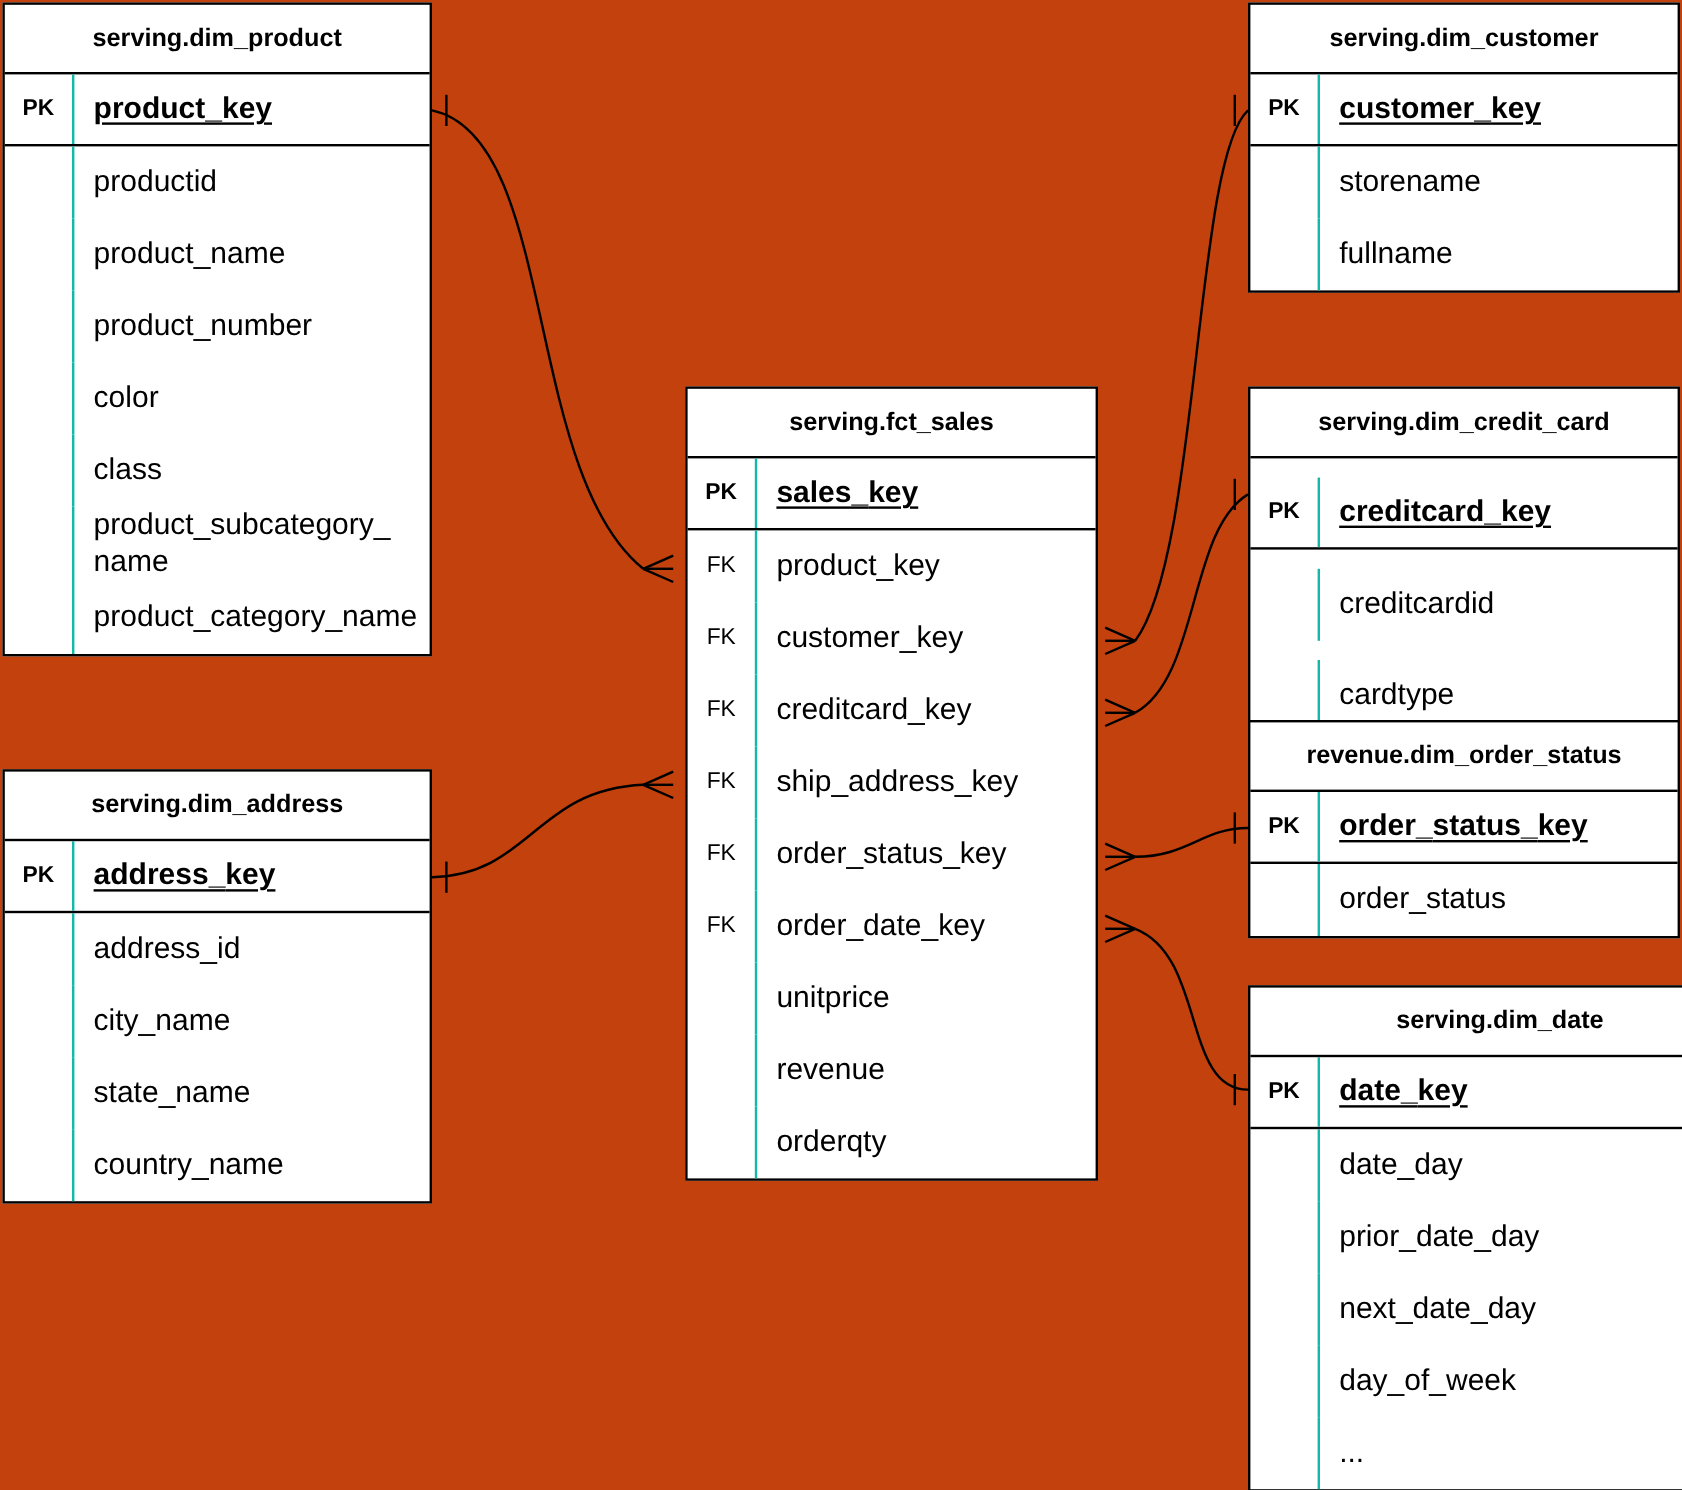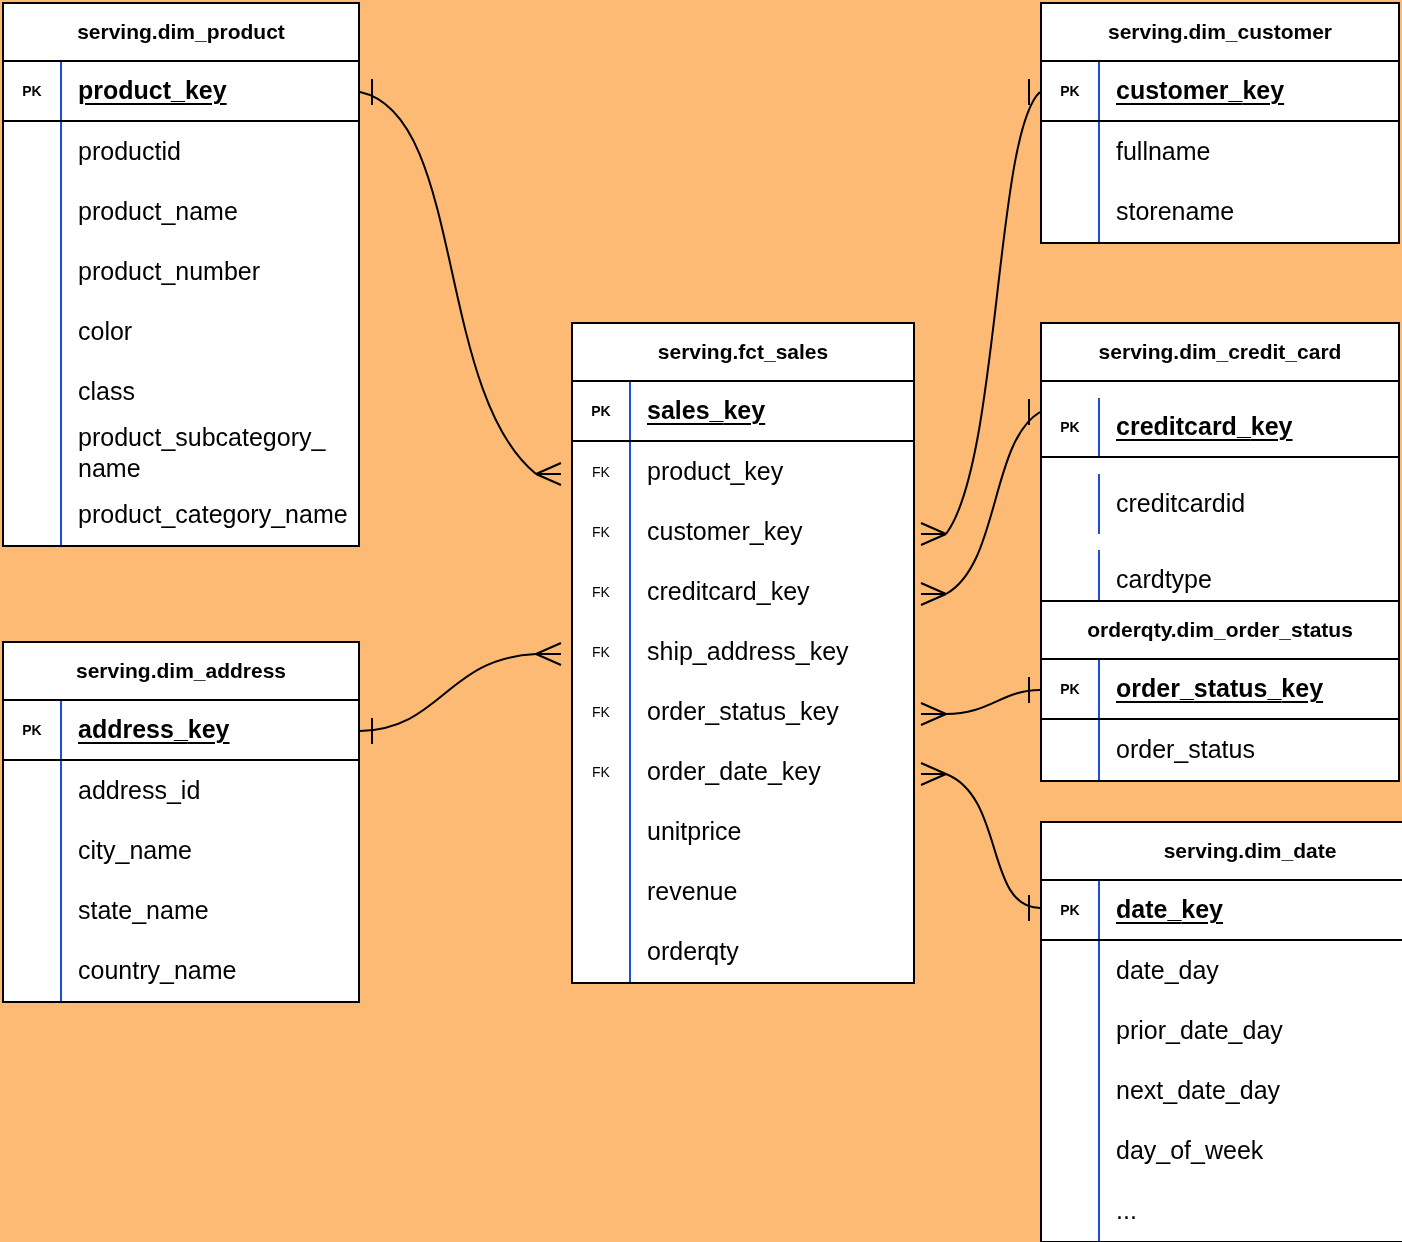--- a/index.html
+++ b/index.html
@@ -1,20 +1,20 @@
 <!DOCTYPE html>
 <html><head>
 <meta charset="utf-8">
 <style>
   html, body { margin: 0; padding: 0; background: #ffffff; }
   #canvas {
     position: relative;
     width: 1402px;
     height: 1242px;
-    background: #fdba74;
+    background: #c2410c;
     color: #000000;
     font-family: "Liberation Sans", sans-serif;
     overflow: hidden;
   }
   .entity {
     position: absolute;
     box-sizing: border-box;
     background: #ffffff;
     border: 2px solid #000000;
     display: flex;
@@ -34,25 +34,25 @@
     display: flex;
     align-items: stretch;
     min-height: 60px;
     box-sizing: border-box;
   }
   .erow.pk { border-bottom: 2px solid #000000; }
   .kcell {
     flex: 0 0 58px;
     width: 58px;
     box-sizing: border-box;
-    border-right: 2px solid #1d4ed8;
+    border-right: 2px solid #14b8a6;
     display: flex;
     align-items: center;
     justify-content: center;
-    font-size: 14px;
+    font-size: 19px;
   }
   .erow.pk .kcell { font-weight: 700; }
   .ncell {
     flex: 1 1 auto;
     display: flex;
     align-items: center;
     padding: 0 10px 0 16px;
     font-size: 25px;
     line-height: 1.25;
   }
@@ -178,27 +178,27 @@
       <div class="entity-title">serving.dim_customer</div>
       <div class="erow pk">
         <div class="kcell">PK</div>
         <div class="ncell">
           <span>customer_<wbr>key</span>
         </div>
       </div>
       <div class="erow">
         <div class="kcell"></div>
         <div class="ncell">
+          <span>storename</span>
+        </div>
+      </div>
+      <div class="erow">
+        <div class="kcell"></div>
+        <div class="ncell">
           <span>fullname</span>
-        </div>
-      </div>
-      <div class="erow">
-        <div class="kcell"></div>
-        <div class="ncell">
-          <span>storename</span>
         </div>
       </div>
     </div>
     <div class="entity" style="left: 561px; top: 322px; width: 344px; margin-left: 10px;">
       <div class="entity-title">serving.fct_sales</div>
       <div class="erow pk">
         <div class="kcell">PK</div>
         <div class="ncell">
           <span>sales_<wbr>key</span>
         </div>
@@ -273,21 +273,21 @@
         </div>
       </div>
       <div class="erow">
         <div class="kcell"></div>
         <div class="ncell">
           <span>cardtype</span>
         </div>
       </div>
     </div>
     <div class="entity" style="left: 1040px; top: 600px; width: 360px;">
-      <div class="entity-title">orderqty.dim_order_status</div>
+      <div class="entity-title">revenue.dim_order_status</div>
       <div class="erow pk">
         <div class="kcell">PK</div>
         <div class="ncell">
           <span>order_<wbr>status_<wbr>key</span>
         </div>
       </div>
       <div class="erow">
         <div class="kcell"></div>
         <div class="ncell">
           <span>order_<wbr>status</span>

